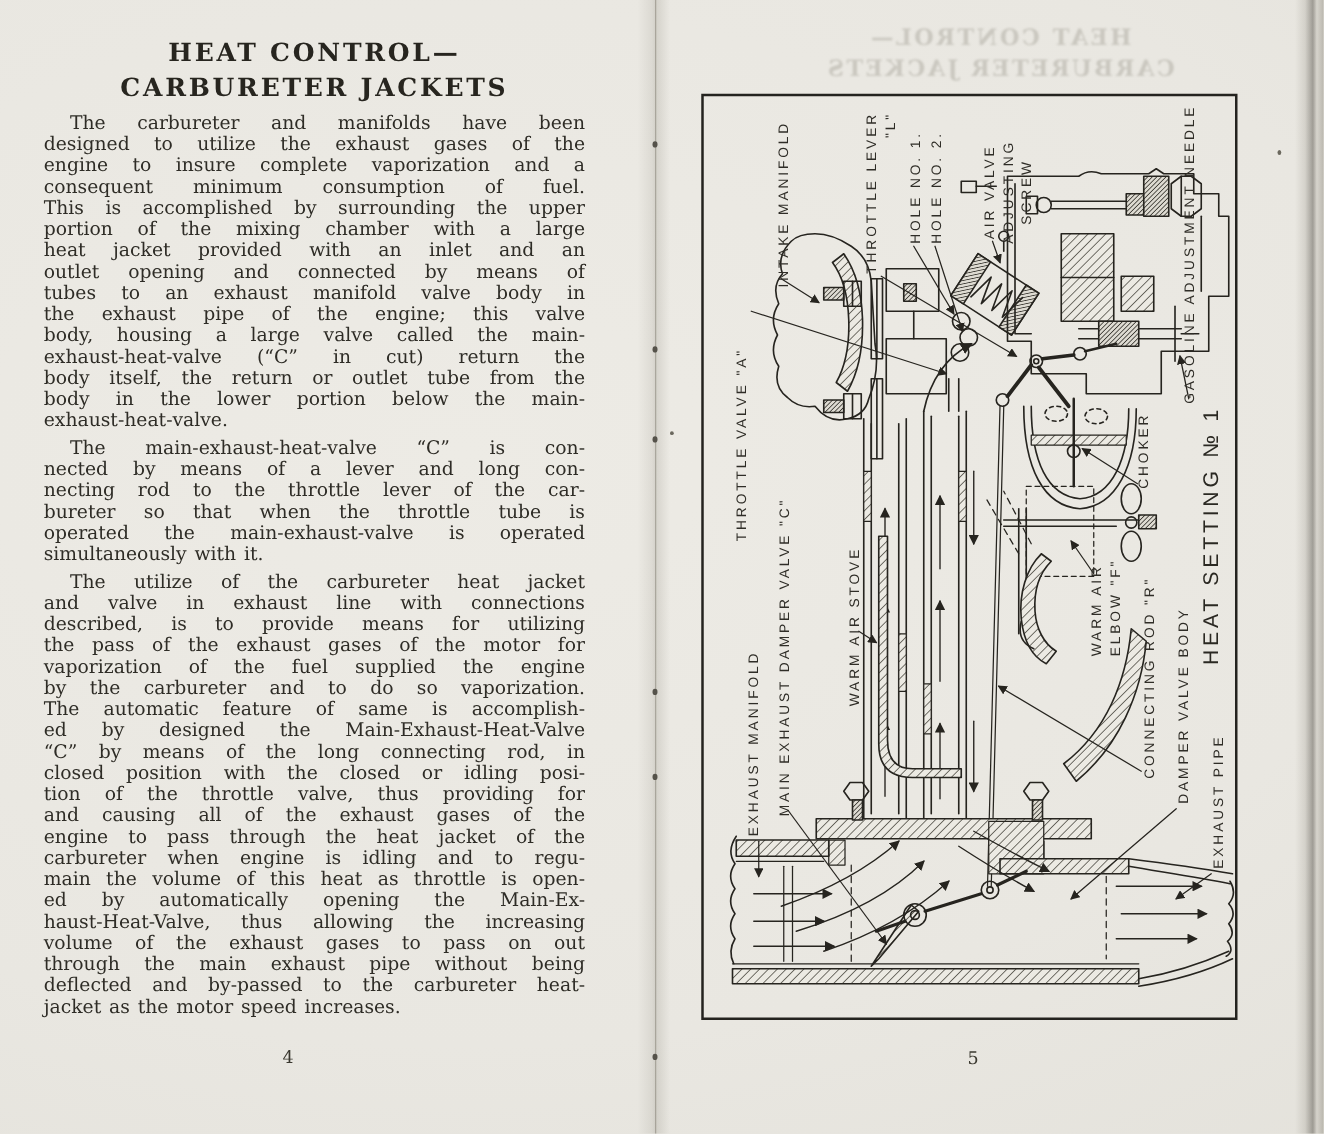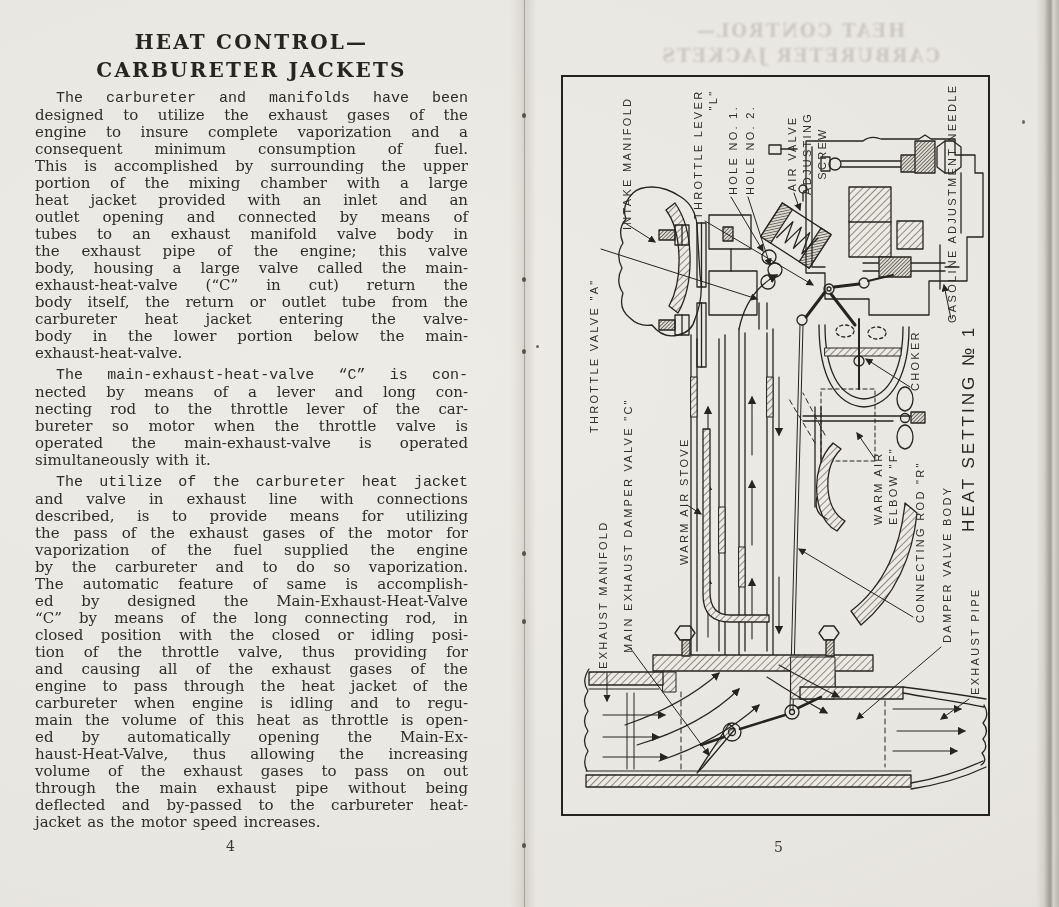--- a/index.html
+++ b/index.html
@@ -8,21 +8,21 @@
   .scan{position:absolute;inset:0;
         background:radial-gradient(130% 95% at 35% 40%, #edebe5 0%, #e9e7e1 55%, #e1dfd8 100%);}
   
   .page-left{position:absolute;left:35px;top:28px;width:433px;}
   .heading{ text-align:center;color:#27251f;font-weight:bold;
             font-size:20px;line-height:28px;letter-spacing:2.2px;}
   .body-text{margin-top:6px;}
   .para + .para{margin-top:5px;}
   .tline{font-size:15px;line-height:17px;color:#2e2c26;
          text-align:justify;text-align-last:justify;word-spacing:1.5px;}
-  .tline.first{text-indent:21px;font-family:Liberation Mono, monospace;}
+  .tline.first{text-indent:21px;}
   .tline.last{text-align-last:left;}
   .pagenum{position:absolute;font-size:14px;color:#3a382f;}
   .pagenum.n4{left:226px;top:838px;}
   .pagenum.n5{left:774px;top:839px;}
   
   .gutter{position:absolute;left:510px;top:0;width:26px;height:907px;
           background:linear-gradient(90deg,rgba(90,85,70,0) 0%,rgba(90,85,70,.10) 45%,rgba(90,85,70,.16) 55%,rgba(90,85,70,0) 100%);}
   .fold{position:absolute;left:524px;top:0;width:1px;height:907px;background:rgba(100,95,82,.38);}
   .stitch{position:absolute;width:4px;height:5px;border-radius:50%;background:#55524a;left:522px;}
   .speck{position:absolute;border-radius:50%;background:#6b685e;}
@@ -63,29 +63,28 @@
           <div class="tline">consequent minimum consumption of fuel.</div>
           <div class="tline">This is accomplished by surrounding the upper</div>
           <div class="tline">portion of the mixing chamber with a large</div>
           <div class="tline">heat jacket provided with an inlet and an</div>
           <div class="tline">outlet opening and connected by means of</div>
           <div class="tline">tubes to an exhaust manifold valve body in</div>
           <div class="tline">the exhaust pipe of the engine; this valve</div>
           <div class="tline">body, housing a large valve called the main-</div>
           <div class="tline">exhaust-heat-valve (“C” in cut) return the</div>
           <div class="tline">body itself, the return or outlet tube from the</div>
-          <div class="tline">carbureter heat jacket entering the valve-</div>
           <div class="tline">body in the lower portion below the main-</div>
           <div class="tline last">exhaust-heat-valve.</div>
         </div>
         <div class="para">
           <div class="tline first">The main-exhaust-heat-valve “C” is con-</div>
           <div class="tline">nected by means of a lever and long con-</div>
           <div class="tline">necting rod to the throttle lever of the car-</div>
-          <div class="tline">bureter so motor when the throttle valve is</div>
+          <div class="tline">bureter so that when the throttle tube is</div>
           <div class="tline">operated the main-exhaust-valve is operated</div>
           <div class="tline last">simultaneously with it.</div>
         </div>
         <div class="para">
           <div class="tline first">The utilize of the carbureter heat jacket</div>
           <div class="tline">and valve in exhaust line with connections</div>
           <div class="tline">described, is to provide means for utilizing</div>
           <div class="tline">the pass of the exhaust gases of the motor for</div>
           <div class="tline">vaporization of the fuel supplied the engine</div>
           <div class="tline">by the carbureter and to do so vaporization.</div>

